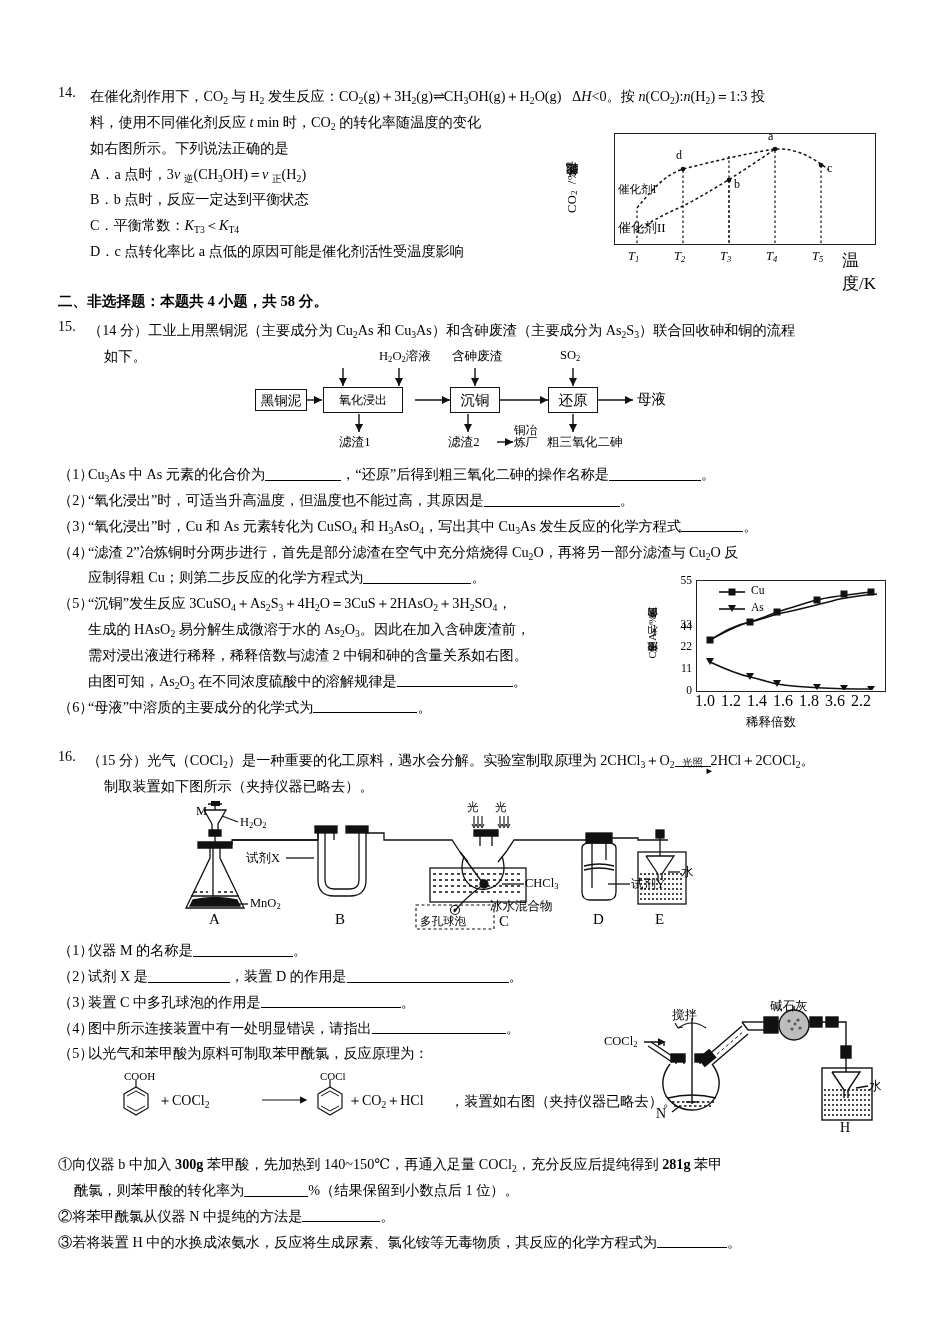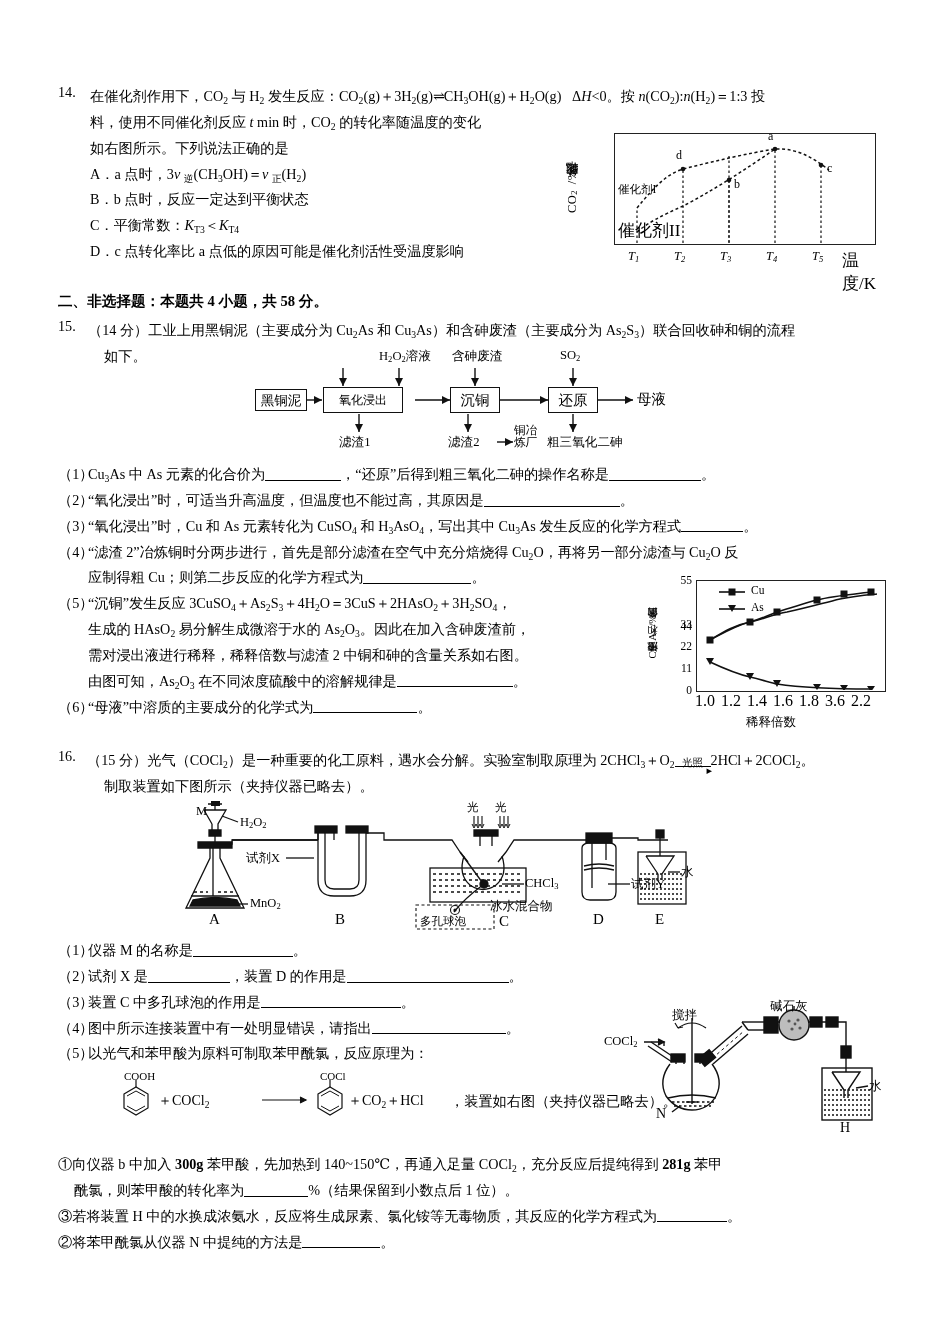--- a/index.html
+++ b/index.html
@@ -145,21 +145,21 @@
         <circle cx="206" cy="31" r="2.3" fill="#111"></circle>
         <circle cx="114" cy="46" r="2.3" fill="#111"></circle>
 
         <line x1="114" y1="46" x2="114" y2="109" stroke="#111" stroke-width="1.2" stroke-dasharray="2.5,2.5"></line>
       </svg>
       <span class="catlabel" style="left:61px; top:14px;">d</span>
       <span class="catlabel" style="left:153px; top:-5px;">a</span>
       <span class="catlabel" style="left:212px; top:27px;">c</span>
       <span class="catlabel" style="left:119px; top:43px;">b</span>
       <span class="catlabel" style="left:3px; top:48px; font-size:11.5px;">催化剂I</span>
-      <span class="catlabel" style="left:3px; top:85px; font-size:17px;">催化剂II</span>
+      <span class="catlabel" style="left:3px; top:85px; font-size:13px;">催化剂II</span>
     </div>
     <span class="tickl" style="left:62px;">T<sub>1</sub></span>
     <span class="tickl" style="left:108px;">T<sub>2</sub></span>
     <span class="tickl" style="left:154px;">T<sub>3</sub></span>
     <span class="tickl" style="left:200px;">T<sub>4</sub></span>
     <span class="tickl" style="left:246px;">T<sub>5</sub></span>
     <span class="xlab">温度/K</span>
   </div>
 
   <div id="sec2">二、非选择题：本题共 4 小题，共 58 分。</div>
@@ -517,20 +517,20 @@
   </div>
 
   <div style="position:absolute; left:58px; top:1152px; width:845px;">
     <div class="ln">
       ①向仪器 b 中加入 <span class="bold">300g</span> 苯甲酸，先加热到 140~150℃，再通入足量 COCl<sub>2</sub>，充分反应后提纯得到 <span class="bold">281g</span> 苯甲
     </div>
     <div class="ln" style="margin-left:16px;">
       酰氯，则苯甲酸的转化率为<span class="u-blank" style="width:64px"></span>%（结果保留到小数点后 1 位）。
     </div>
     <div class="ln">
+      ②将苯甲酰氯从仪器 N 中提纯的方法是<span class="u-blank" style="width:78px"></span>。
+    </div>
+    <div class="ln">
       ③若将装置 H 中的水换成浓氨水，反应将生成尿素、氯化铵等无毒物质，其反应的化学方程式为<span class="u-blank" style="width:70px"></span>。
     </div>
-    <div class="ln">
-      ②将苯甲酰氯从仪器 N 中提纯的方法是<span class="u-blank" style="width:78px"></span>。
-    </div>
   </div>
 
 </div>
 
 </body></html>

